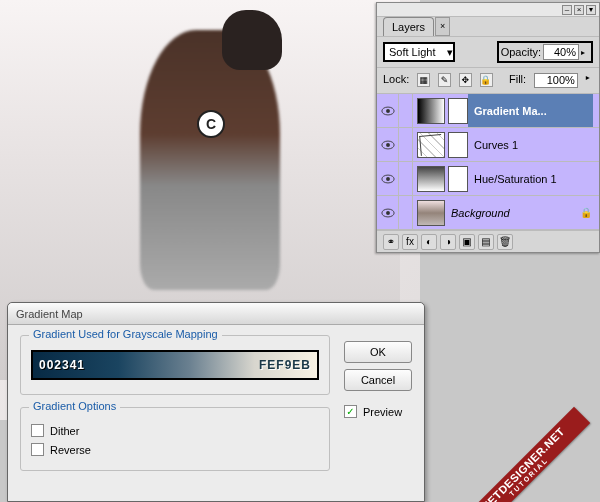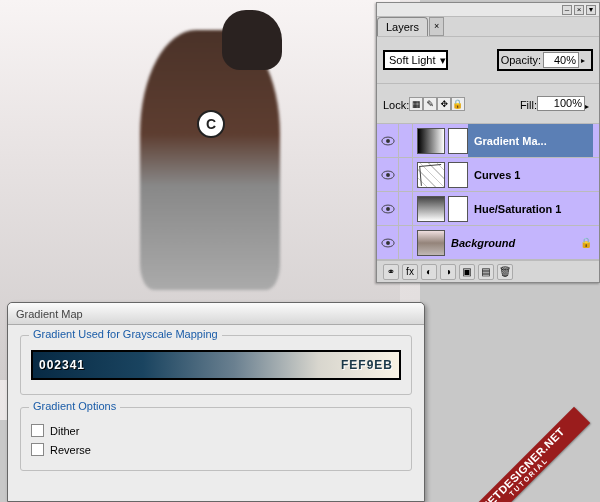--- a/index.html
+++ b/index.html
@@ -5,46 +5,46 @@
 *{box-sizing:border-box;margin:0;padding:0;font-family:Tahoma,Arial,sans-serif;font-size:11px;}
 body{width:600px;height:502px;background:#c8c8c8;position:relative;overflow:hidden;}
 .canvas{position:absolute;left:0;top:0;width:420px;height:420px;background:linear-gradient(135deg,#f5f0f0,#e0dcdc);}
 .photo{position:absolute;left:0;top:0;width:400px;height:380px;background:linear-gradient(180deg,#f8f4f4 0%,#e8e3e3 40%,#d0cccc 100%);}
 .photo::before{content:"";position:absolute;right:120px;top:30px;width:140px;height:260px;background:linear-gradient(180deg,#4a3228 0%,#5d3d30 40%,#888 60%,#aaa 100%);border-radius:40% 40% 10% 10%;filter:blur(1.5px);}
 .photo::after{content:"";position:absolute;right:118px;top:10px;width:60px;height:60px;background:#2a2220;border-radius:40% 50% 30% 30%;}
 .c-badge{position:absolute;right:195px;top:110px;width:28px;height:28px;background:#fff;border-radius:50%;border:2px solid #222;display:flex;align-items:center;justify-content:center;font-weight:bold;font-size:14px;color:#222;}
 .layers-panel{position:absolute;right:0;top:2px;width:224px;background:#d6d6d6;border:1px solid #888;box-shadow:-1px 1px 2px rgba(0,0,0,.3);}
 .wnd-bar{height:14px;background:#e8e8e8;border-bottom:1px solid #bbb;display:flex;justify-content:flex-end;align-items:center;padding:0 3px;gap:2px;}
 .wnd-btn{width:10px;height:10px;border:1px solid #888;background:#ddd;font-size:8px;line-height:8px;text-align:center;cursor:pointer;}
-.tabs{display:flex;}
+.tabs{display:flex;padding-left:6px;}
 .tab{padding:3px 8px;border:1px solid #888;border-bottom:none;border-radius:4px 4px 0 0;background:#d6d6d6;cursor:pointer;}
 .tab-x{margin-left:1px;padding:3px 4px;border:1px solid #999;background:#ccc;font-size:9px;cursor:pointer;}
-.blend-row{display:flex;align-items:center;padding:12px 6px;gap:12px;border-top:1px solid #bbb;}
+.blend-row{display:flex;align-items:center;padding:4px 6px;gap:5px;border-top:1px solid #bbb;}
 .blend-select{flex:1;height:20px;border:2px solid #000;background:#fff;padding-left:4px;display:flex;align-items:center;justify-content:space-between;cursor:pointer;}
 .opacity-wrap{display:flex;align-items:center;gap:2px;border:2px solid #000;padding:1px 2px;background:#d6d6d6;margin-left:37px;}
 .opac-val{width:36px;height:16px;background:#fff;border:1px solid #888;text-align:right;padding-right:2px;line-height:14px;}
 .tri{width:8px;font-size:8px;cursor:pointer;}
-.lock-row{display:flex;align-items:flex-end;padding:12px 6px;gap:0;border-top:1px solid #bbb;border-bottom:1px solid #bbb;}
+.lock-row{display:flex;align-items:flex-start;padding:5px 6px;gap:8px;border-top:1px solid #bbb;border-bottom:1px solid #bbb;}
 .lock-row .sp{flex:1;}
 .mini{width:14px;height:14px;border:1px solid #999;background:#eee;cursor:pointer;font-size:9px;text-align:center;line-height:12px;}
 .fill-val{width:48px;height:15px;background:#fff;border:1px solid #888;text-align:right;padding-right:2px;line-height:13px;}
 .layer-list{background:#c4b5fd;}
 .layer-row{display:flex;align-items:center;height:34px;border-bottom:1px solid #bbb;padding-right:6px;}
 .layer-row.sel .name{background:#5b7fb5;color:#fff;font-weight:bold;}
 .eye{width:22px;height:100%;border-right:1px solid #bbb;display:flex;align-items:center;justify-content:center;cursor:pointer;}
 .eye svg{width:14px;height:10px;}
 .link{width:14px;height:100%;border-right:1px solid #bbb;}
 .thumb{width:28px;height:26px;border:1px solid #555;margin-left:4px;background:#888;}
 .thumb.grad{background:linear-gradient(90deg,#000,#fff);}
 .thumb.curves{background:#fff repeating-linear-gradient(45deg,#ccc 0,#ccc 1px,#fff 1px,#fff 6px);position:relative;}
 .thumb.curves::after{content:"";position:absolute;inset:2px;border-top:1px solid #444;border-left:1px solid #444;transform:rotate(-5deg);}
 .thumb.hs{background:linear-gradient(180deg,#444,#fff);}
 .thumb.img{background:linear-gradient(180deg,#eedede,#94847a,#c0b8b4);}
 .mask{width:20px;height:26px;border:1px solid #555;margin-left:3px;background:#fff;}
-.name{flex:1;height:100%;display:flex;align-items:center;padding-left:6px;font-weight:bold;}
+.name{flex:1;height:100%;display:flex;align-items:center;padding-left:6px;}
 .name.italic{font-style:italic;}
 .lock-ico{font-size:10px;color:#555;}
 .panel-foot{height:22px;background:#d6d6d6;border-top:1px solid #bbb;display:flex;align-items:center;gap:3px;padding:0 6px;}
 .foot-ico{width:16px;height:16px;border:1px solid #aaa;background:#ddd;cursor:pointer;font-size:10px;text-align:center;line-height:14px;border-radius:2px;}
 .foot-ico.sp{flex:1;border:none;background:none;cursor:default;}
 
 .dlg{position:absolute;left:7px;bottom:0;width:418px;border:1px solid #666;background:#ececec;box-shadow:2px 2px 4px rgba(0,0,0,.3);border-radius:5px 5px 0 0;}
 .dlg-title{height:22px;background:linear-gradient(180deg,#fbfbfb,#d8d8d8);border-bottom:1px solid #aaa;border-radius:5px 5px 0 0;padding-left:8px;line-height:22px;color:#444;}
 .dlg-body{padding:10px 12px 18px;display:flex;gap:14px;}
 .dlg-left{flex:1;}
@@ -179,19 +179,27 @@
         <div class="chk-row">
           <div class="chk"></div>
           <span>Dither</span>
         </div>
         <div class="chk-row">
           <div class="chk"></div>
           <span>Reverse</span>
         </div>
       </div>
     </div>
+    <div class="dlg-right">
+      <div class="btn">OK</div>
+      <div class="btn">Cancel</div>
+      <div class="chk-row" style="margin-top:8px;">
+        <div class="chk" id="prev-chk">✓</div>
+        <span>Preview</span>
+      </div>
+    </div>
   </div>
 </div>
 
 <div class="watermark">
   <span>VIETDESIGNER.NET</span>
   <span class="sub">TUTORIAL</span>
 </div>
 
 </body></html>

